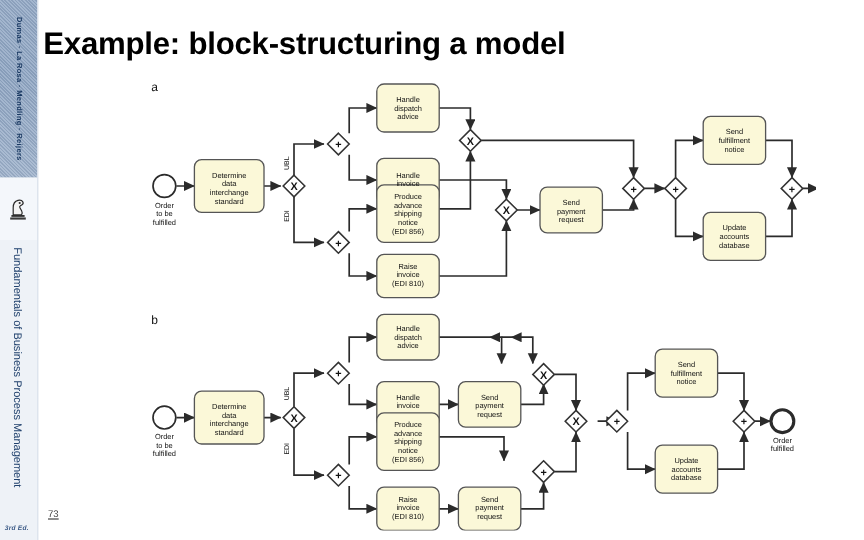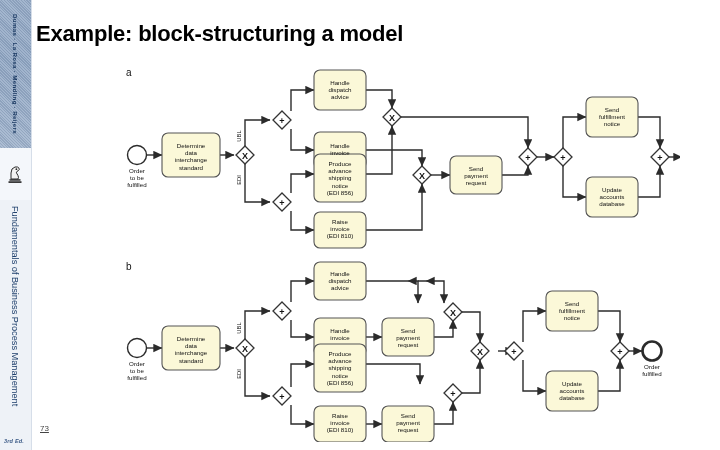--- a/index.html
+++ b/index.html
@@ -54,21 +54,21 @@
     letter-spacing:.2px;
   }
   #sidebar-edge{
     position:absolute;left:31px;top:0;width:1px;height:450px;
     background:#d6dee9;
   }
 
   
   #slide-title{
     position:absolute;left:36px;top:21px;
-    font-size:22px;font-weight:bold;color:#000;
+    font-size:26px;font-weight:bold;color:#000;
     letter-spacing:-0.2px;white-space:nowrap;
   }
   #page-number{
     position:absolute;left:40px;top:424px;
     font-size:8px;color:#444;text-decoration:underline;
   }
 
   
   .figure{position:absolute;}
 

